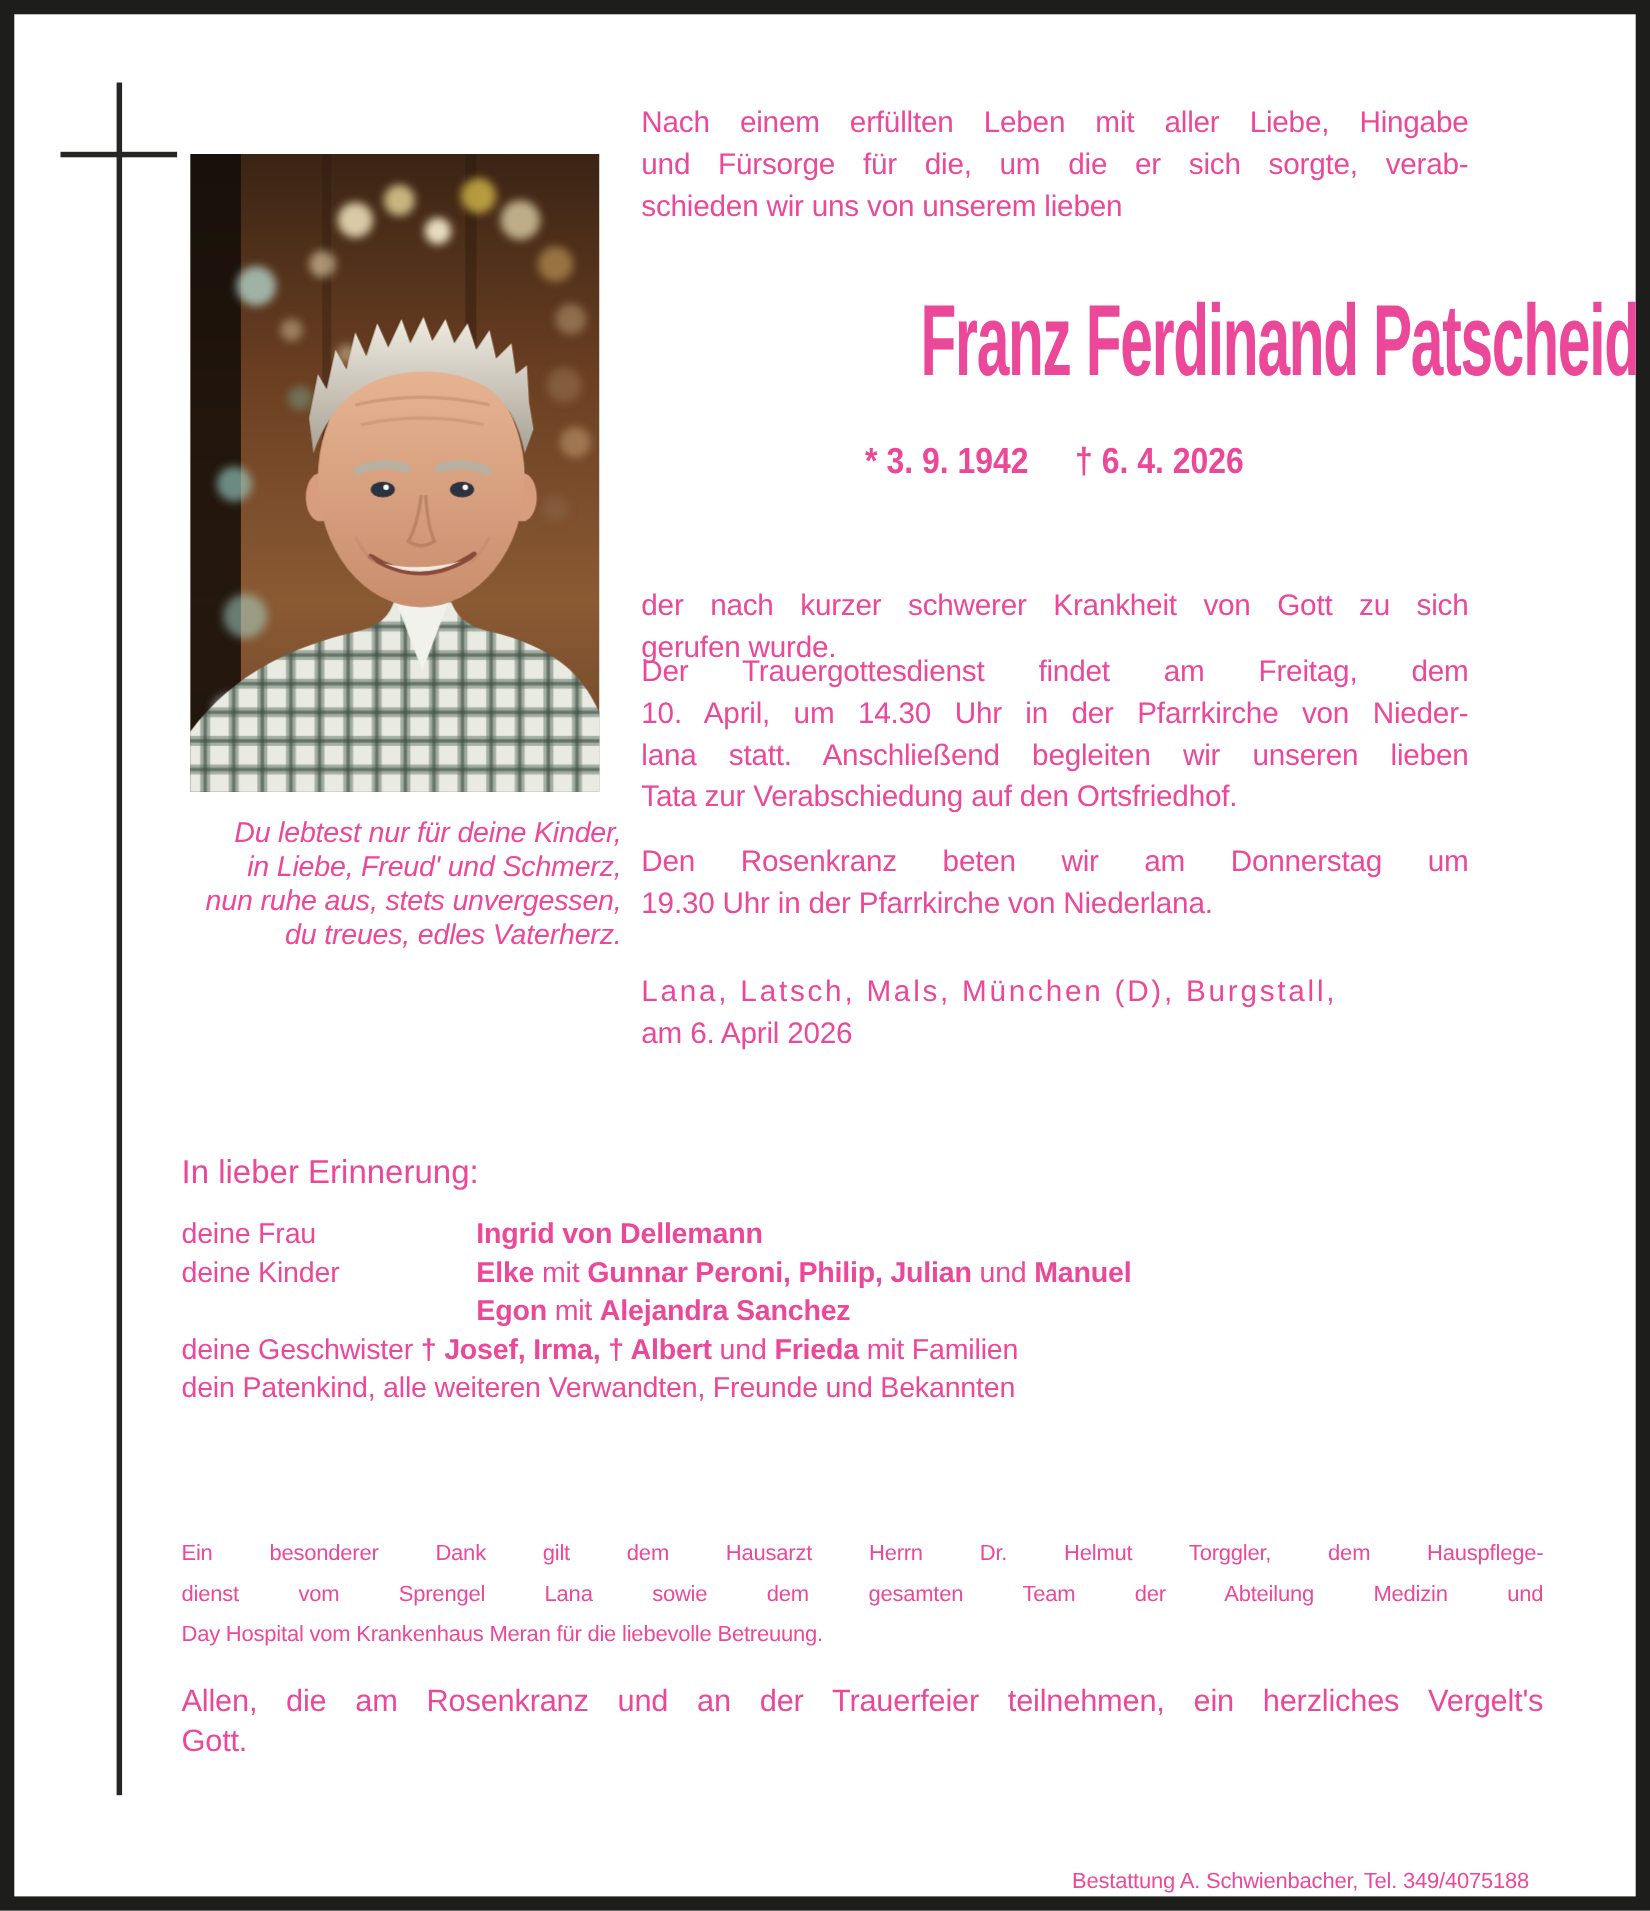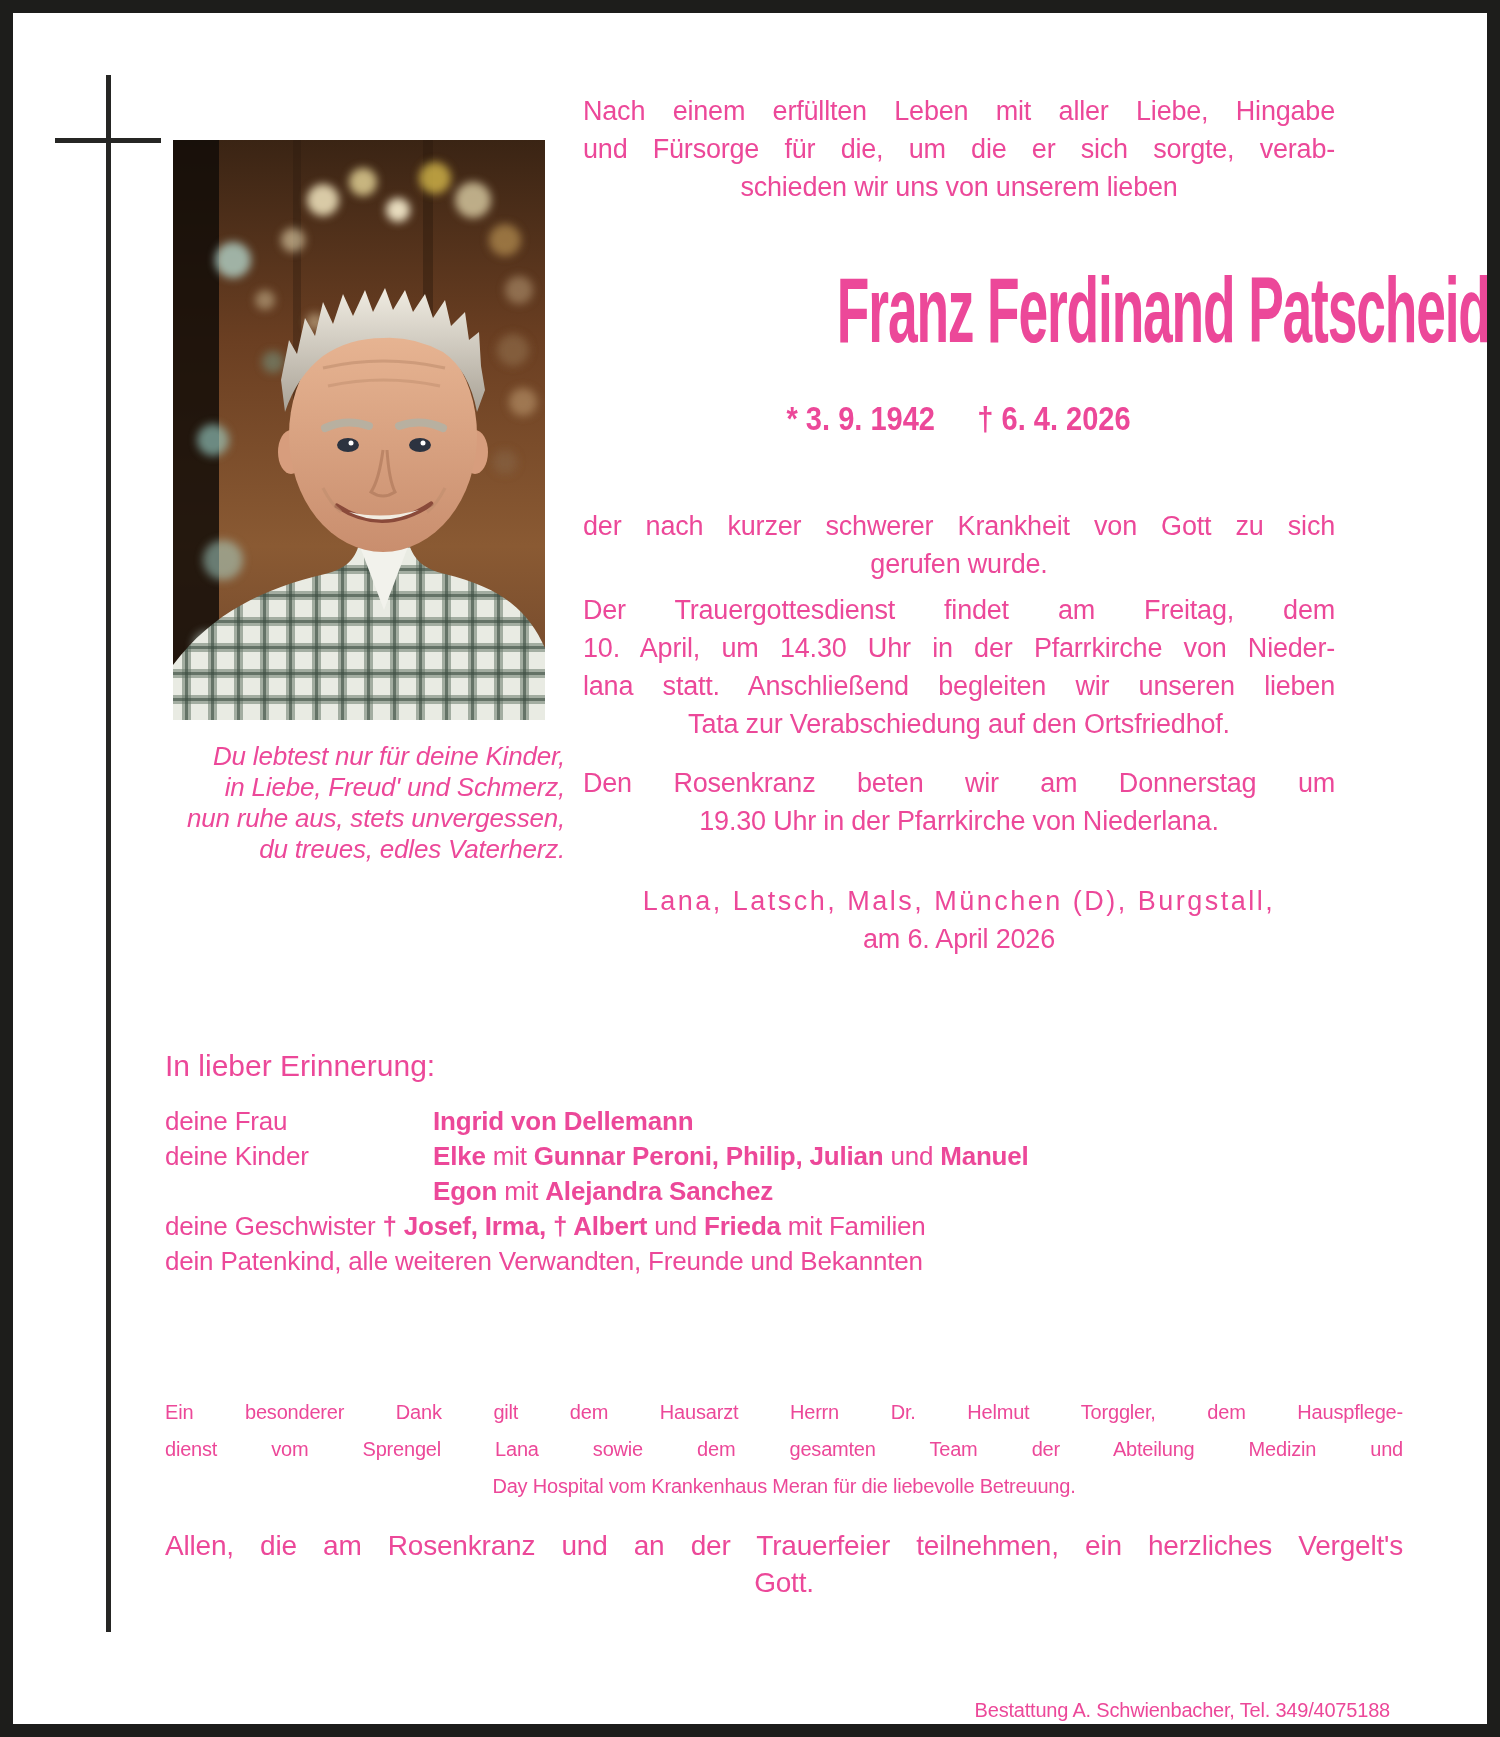--- a/index.html
+++ b/index.html
@@ -16,21 +16,21 @@
   .abs{position:absolute;}
   
   .cross-v{left:93px;top:62px;width:5px;height:1557px;background:#262624;}
   .cross-h{left:42px;top:125px;width:106px;height:5px;background:#262624;}
   
   .photo{left:160px;top:127px;width:372px;height:580px;}
   .photo svg{display:block;width:100%;height:100%;}
   
   .rcol{left:570px;width:752px;font-size:27px;line-height:38px;letter-spacing:-0.2px;}
   .jline{text-align:justify;text-align-last:justify;}
-  .lline{text-align:center;}
+  .lline{text-align:left;}
   .name-wrap{left:570px;top:252px;width:752px;text-align:center;line-height:90px;height:96px;}
   .name-inner{display:inline-block;white-space:nowrap;font-weight:bold;font-size:92px;letter-spacing:-2px;transform:scaleX(0.58);transform-origin:50% 50%;}
   .dates{left:570px;top:386px;width:752px;text-align:center;font-weight:bold;font-size:33px;line-height:40px;}
   .dates-inner{display:inline-block;white-space:nowrap;transform:scaleX(0.88);transform-origin:50% 50%;}
   .dates .death{margin-left:48px;}
   .places1{letter-spacing:2.5px;}
   
   .poem{left:140px;top:728px;width:412px;text-align:right;font-style:italic;font-size:26px;line-height:31px;letter-spacing:-0.2px;}
   
   .bsec{left:152px;width:1238px;font-size:26px;line-height:35px;letter-spacing:-0.2px;}
@@ -147,21 +147,21 @@
   <div class="abs name-wrap">
     <span class="name-inner">Franz Ferdinand Patscheider</span>
   </div>
 
   <div class="abs dates">
     <span class="dates-inner">
       <span>* 3. 9. 1942</span><span class="death">† 6. 4. 2026</span>
     </span>
   </div>
 
-  <div class="abs rcol" style="top:494px;">
+  <div class="abs rcol" style="top:518px;">
     <div class="jline">der nach kurzer schwerer Krankheit von Gott zu sich</div>
     <div class="lline">gerufen wurde.</div>
   </div>
 
   <div class="abs rcol" style="top:578px;">
     <div class="jline">Der Trauergottesdienst findet am Freitag, dem</div>
     <div class="jline">10. April, um 14.30 Uhr in der Pfarrkirche von Nieder-</div>
     <div class="jline">lana statt. Anschließend begleiten wir unseren lieben</div>
     <div class="lline">Tata zur Verabschiedung auf den Ortsfriedhof.</div>
   </div>

